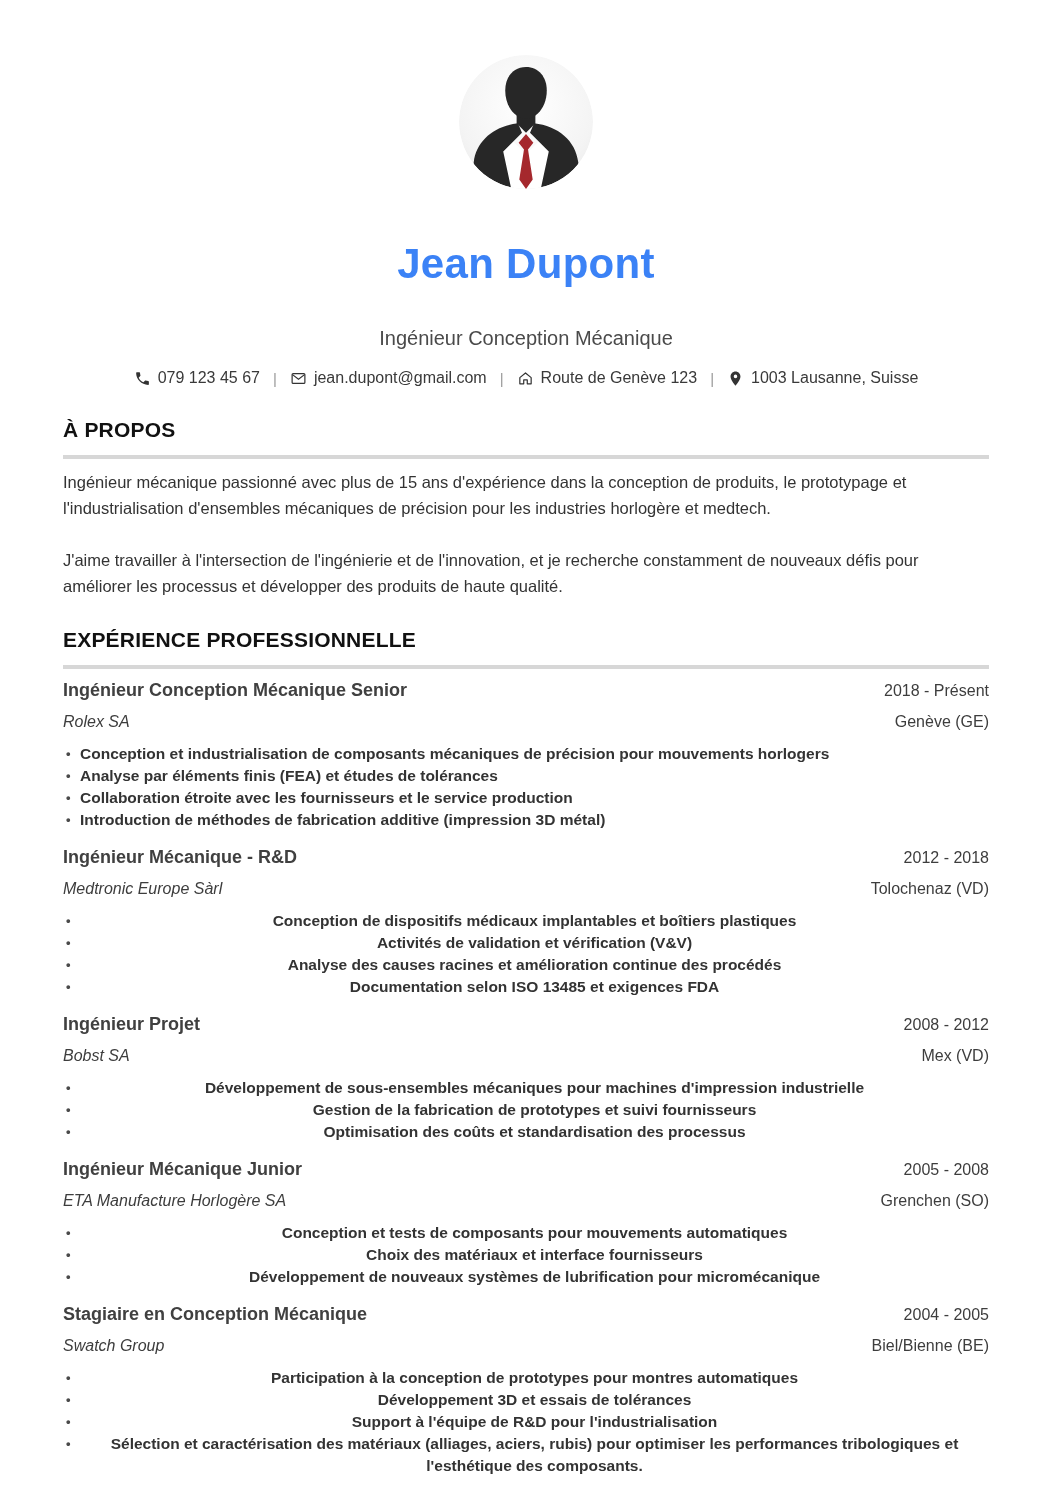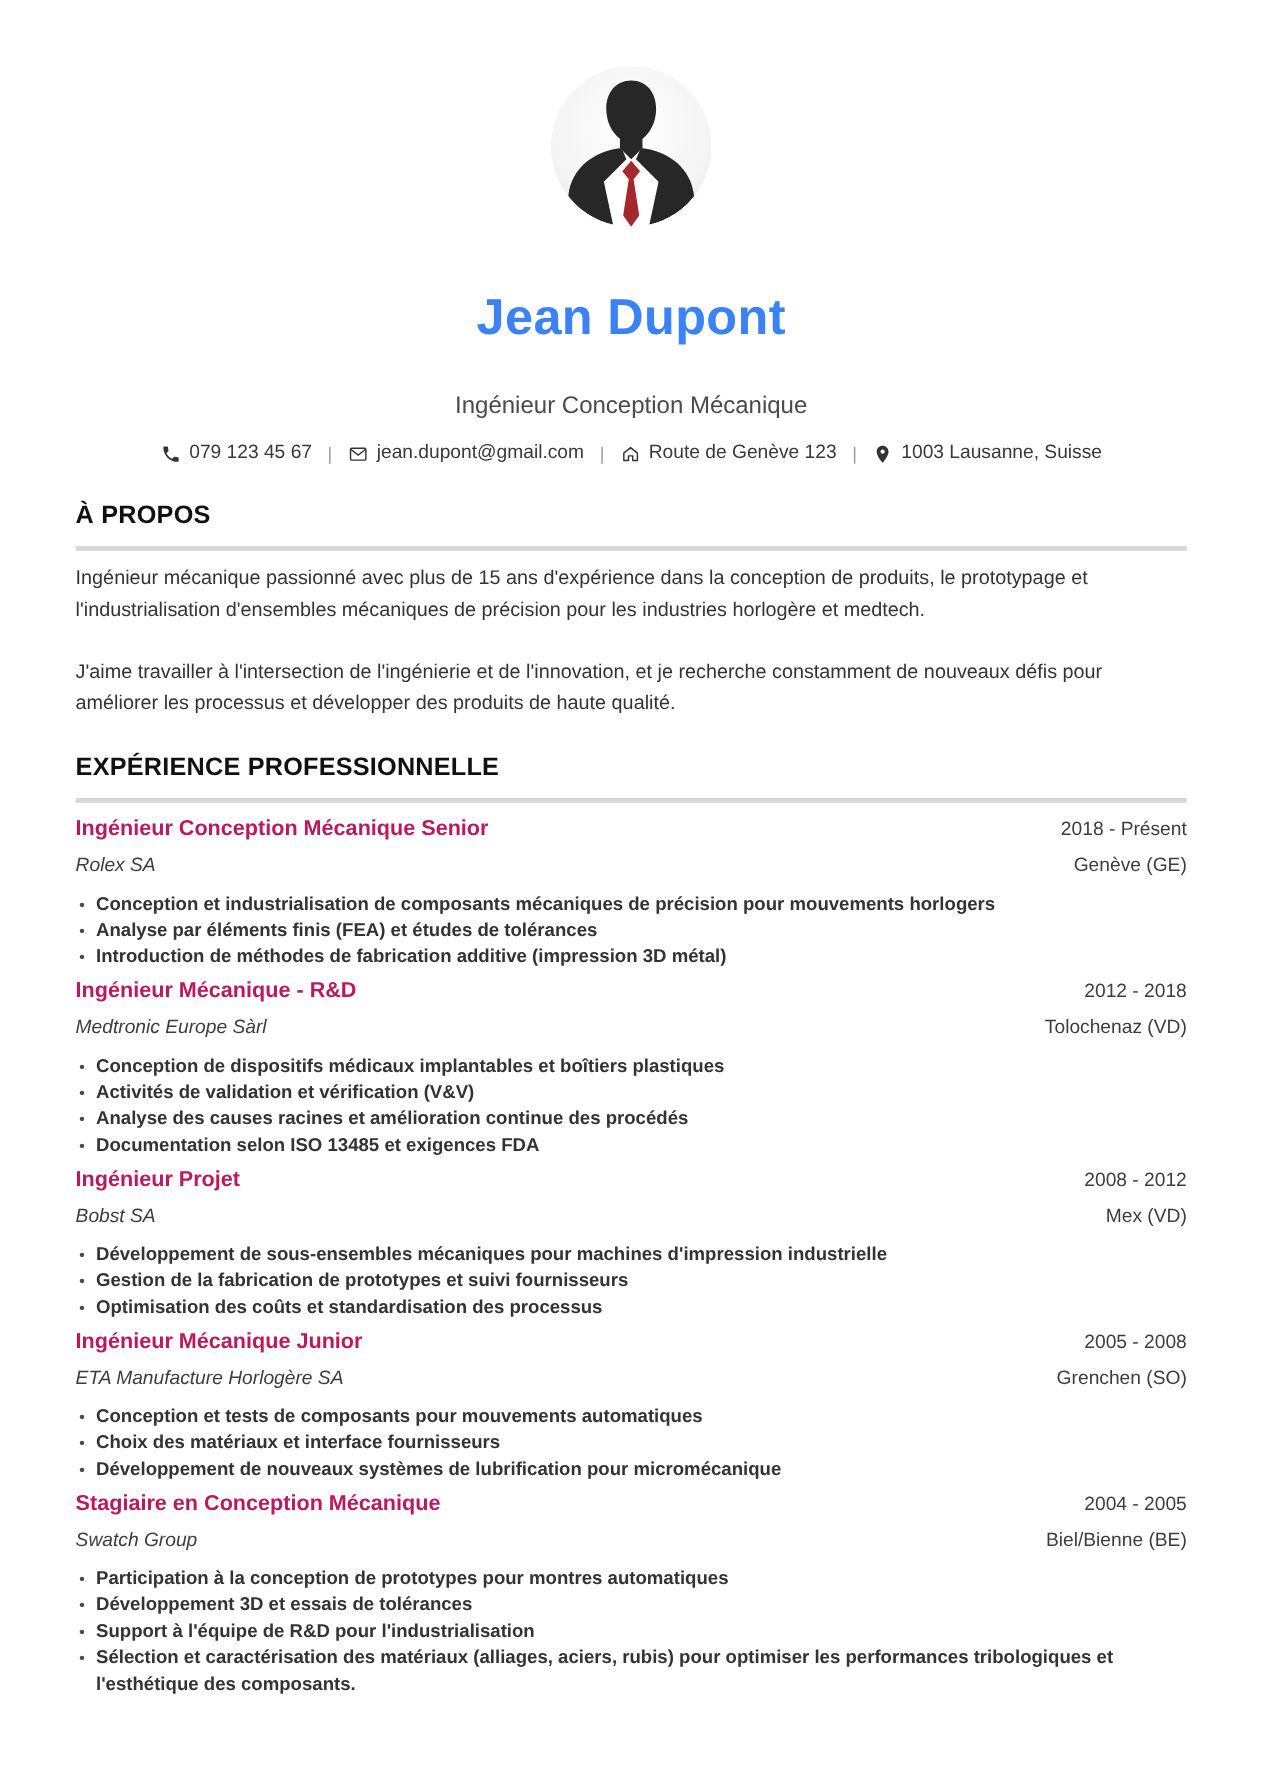--- a/index.html
+++ b/index.html
@@ -66,28 +66,28 @@
   .about p {
     margin: 0 0 26px;
     font-size: 16.5px;
     line-height: 26px;
     color: #333333;
   }
   .about p:last-child { margin-bottom: 0; }
 
   .section-experience { margin-top: 28px; }
   .jobs { margin-top: 8px; }
-  .job + .job { margin-top: 5px; }
+  .job + .job { margin-top: 15px; text-align: center; }
   .job-head {
     display: flex;
     justify-content: space-between;
     align-items: baseline;
     gap: 20px;
   }
-  .job-title { font-size: 18px; line-height: 22px; font-weight: 700; color: #be185d; }
+  .job-title { font-size: 18px; line-height: 22px; font-weight: 700; color: #404040; }
   .job-period { font-size: 16px; color: #3d3d3d; white-space: nowrap; }
   .job-sub {
     display: flex;
     justify-content: space-between;
     align-items: baseline;
     gap: 4px;
     margin-top: 12px;
   }
   .job-company { font-size: 16px; font-style: italic; color: #3d3d3d; }
   .job-location { font-size: 16px; color: #3d3d3d; white-space: nowrap; }
@@ -197,20 +197,21 @@
           <span class="job-title">Ingénieur Conception Mécanique Senior</span>
           <span class="job-period">2018 - Présent</span>
         </div>
         <div class="job-sub">
           <span class="job-company">Rolex SA</span>
           <span class="job-location">Genève (GE)</span>
         </div>
         <ul class="bullets">
           <li>Conception et industrialisation de composants mécaniques de précision pour mouvements horlogers</li>
           <li>Analyse par éléments finis (FEA) et études de tolérances</li>
+          <li>Collaboration étroite avec les fournisseurs et le service production</li>
           <li>Introduction de méthodes de fabrication additive (impression 3D métal)</li>
         </ul>
       </div>
 
       <div class="job">
         <div class="job-head">
           <span class="job-title">Ingénieur Mécanique - R&amp;D</span>
           <span class="job-period">2012 - 2018</span>
         </div>
         <div class="job-sub">

